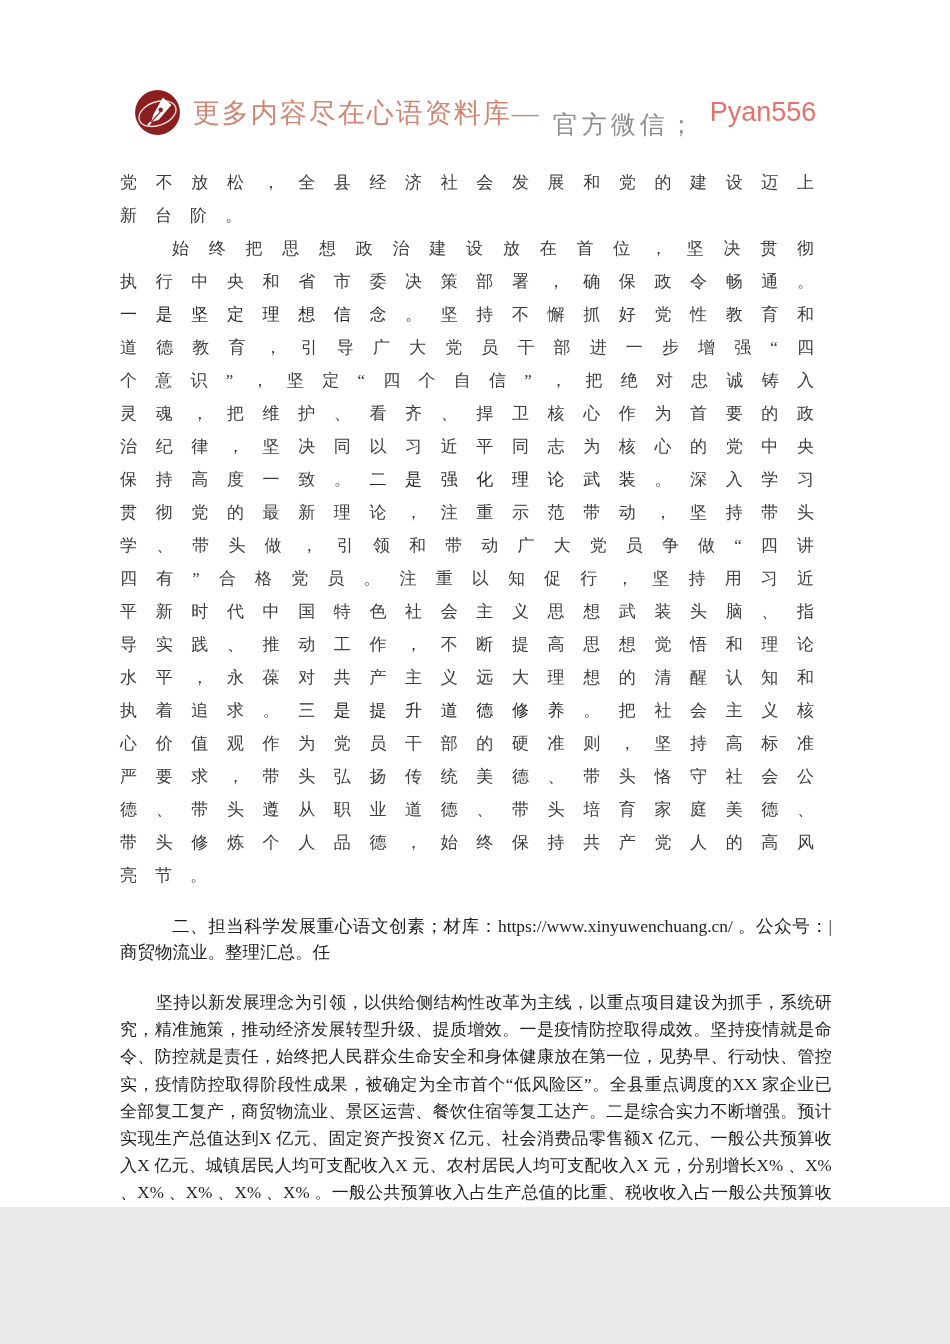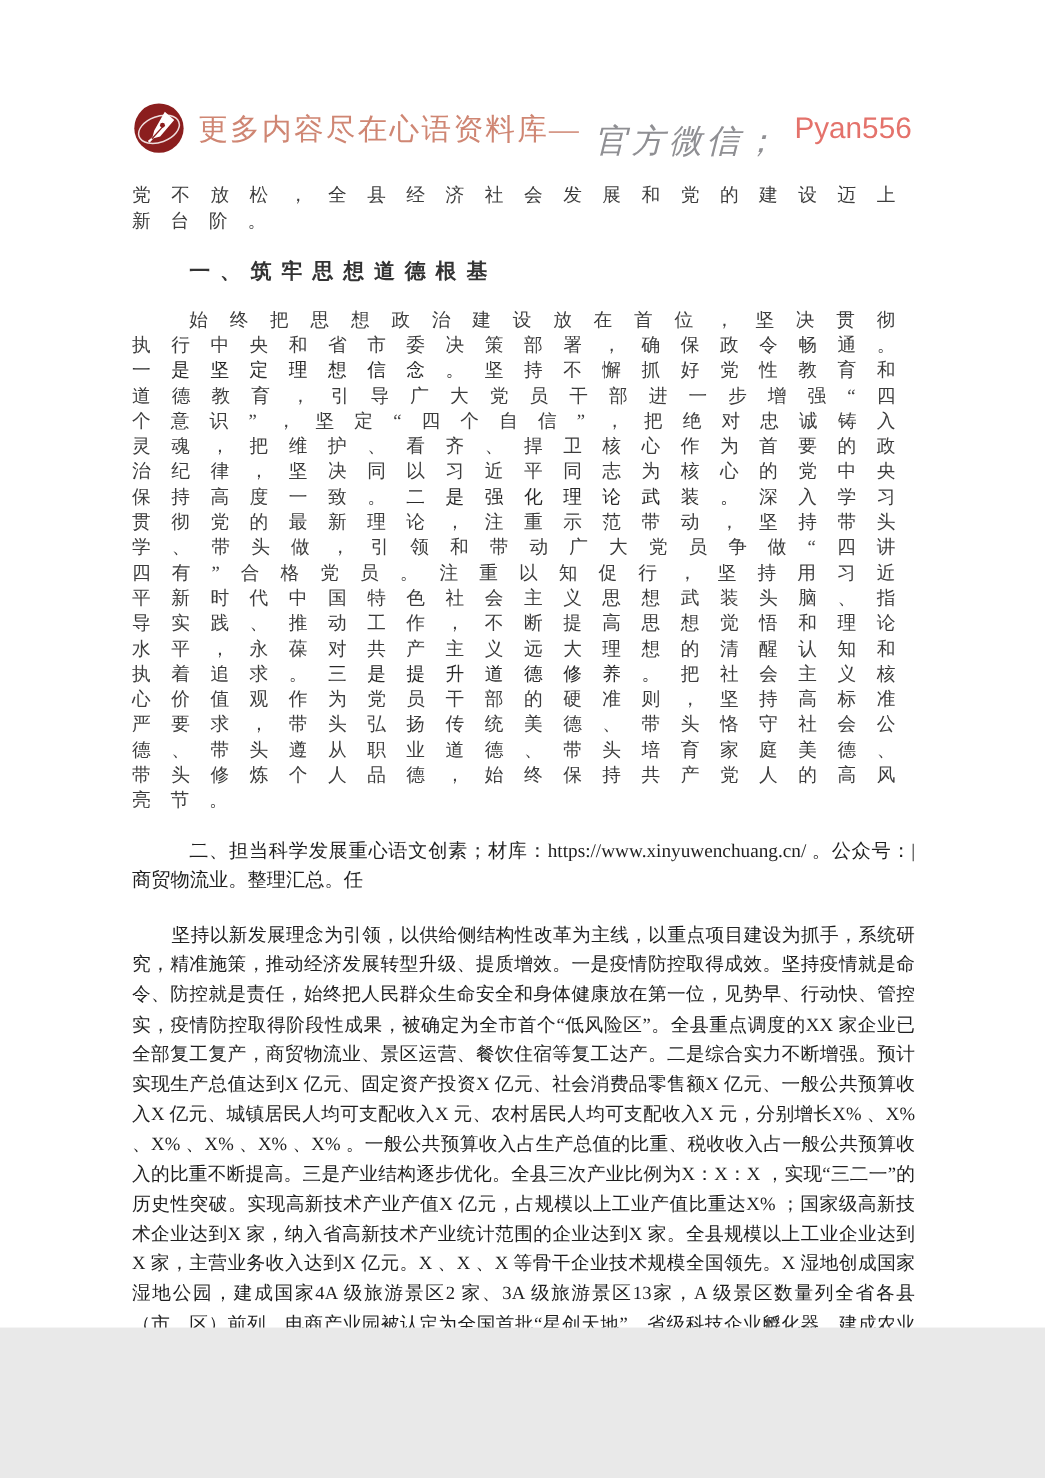--- a/index.html
+++ b/index.html
@@ -22,37 +22,36 @@
   .brand-row.header { top:84px; }
   .brand-row.footer { top:1206px; }
   .logo { width:47px; height:47px; flex:0 0 auto; display:block; }
   .brand-text {
     font-size:27px;
     color:var(--brand,#cf8673);
     letter-spacing:2px;
     font-family:"Liberation Serif","DejaVu Serif",serif;
   }
   .brand-label {
-    font-size:30px;
+    font-size:25px;
     color:var(--label,#8f8f93);
-    font-style:italic;
     letter-spacing:4px;
     font-family:"Liberation Serif","DejaVu Serif",serif;
     margin-top:24px;
   }
   .brand-id {
     font-size:27px;
     color:var(--wechat,#e4726b);
     font-family:"Liberation Sans","DejaVu Sans",sans-serif;
   }
   
   .doc { position:absolute; top:0; left:120px; width:712px; }
   .distributed {
     font-size:17px;
-    line-height:23px;
+    line-height:33px;
     letter-spacing:18px;
     text-align:justify;
     word-break:break-all;
     color:#3d3d3d;
     margin:0;
   }
   .distributed strong { font-weight:400; color:#2a2a2a; }
   .p-cont { margin-top:166px; }
   .heading {
     font-family:"Liberation Sans","DejaVu Sans",sans-serif;
@@ -97,21 +96,20 @@
     </svg>
     <span class="brand-text">更多内容尽在心语资料库—</span>
       <span class="brand-label">官方微信；</span>
       <span class="brand-id">Pyan556</span>
   </div>
 
   <div class="doc">
 
     <p class="distributed p-cont">党不放松，全县经济社会发展和党的建设迈上新台阶。</p>
 
-    <h2 class="heading">一、筑牢思想道德根基</h2>
 
     <p class="distributed sec1"><span>始终把思想政治建设放在首位，坚决贯彻执行中央和省市委决策部署，确保政令畅通。</span><strong>一是坚定理想信念。</strong><span>坚持不懈抓好党性教育和道德教育，引导广大党员干部进一步增强“四个意识”，坚定“四个自信”，把绝对忠诚铸入灵魂，把维护、看齐、捍卫核心作为首要的政治纪律，坚决同以习近平同志为核心的党中央保持高度一致。</span><strong>二是强化理论武装。</strong><span>深入学习贯彻党的最新理论，注重示范带动，坚持带头学、带头做，引领和带动广大党员争做“四讲四有”合格党员。注重以知促行，坚持用习近平新时代中国特色社会主义思想武装头脑、指导实践、推动工作，不断提高思想觉悟和理论水平，永葆对共产主义远大理想的清醒认知和执着追求。</span><strong>三是提升道德修养。</strong><span>把社会主义核心价值观作为党员干部的硬准则，坚持高标准严要求，带头弘扬传统美德、带头恪守社会公德、带头遵从职业道德、带头培育家庭美德、带头修炼个人品德，始终保持共产党人的高风亮节。</span></p>
 
     <p class="normal-para">二、担当科学发展重心语文创素；材库：https://www.xinyuwenchuang.cn/ 。公众号：|商贸物流业。整理汇总。任</p>
 
     <p class="body-para">坚持以新发展理念为引领，以供给侧结构性改革为主线，以重点项目建设为抓手，系统研究，精准施策，推动经济发展转型升级、提质增效。一是疫情防控取得成效。坚持疫情就是命令、防控就是责任，始终把人民群众生命安全和身体健康放在第一位，见势早、行动快、管控实，疫情防控取得阶段性成果，被确定为全市首个“低风险区”。全县重点调度的XX 家企业已全部复工复产，商贸物流业、景区运营、餐饮住宿等复工达产。二是综合实力不断增强。预计实现生产总值达到X 亿元、固定资产投资X 亿元、社会消费品零售额X 亿元、一般公共预算收入X 亿元、城镇居民人均可支配收入X 元、农村居民人均可支配收入X 元，分别增长X% 、X% 、X% 、X% 、X% 、X% 。一般公共预算收入占生产总值的比重、税收收入占一般公共预算收入的比重不断提高。三是产业结构逐步优化。全县三次产业比例为X：X：X ，实现“三二一”的历史性突破。实现高新技术产业产值X 亿元，占规模以上工业产值比重达X% ；国家级高新技术企业达到X 家，纳入省高新技术产业统计范围的企业达到X 家。全县规模以上工业企业达到X 家，主营业务收入达到X 亿元。X 、X 、X 等骨干企业技术规模全国领先。X 湿地创成国家湿地公园，建成国家4A 级旅游景区2 家、3A 级旅游景区13家，A 级景区数量列全省各县（市、区）前列。电商产业园被认定为全国首批“星创天地”、省级科技企业孵化器。建成农业示范园区、龙头企业、家庭农场、专业合作社分别达到X 家、X 家、X 家、X 家。四是城乡面貌显著变化。现代城区建成区面积XX 平方公里，户籍人口城镇化率达到</p>
 
   </div>
 
   <div class="brand-row footer">

